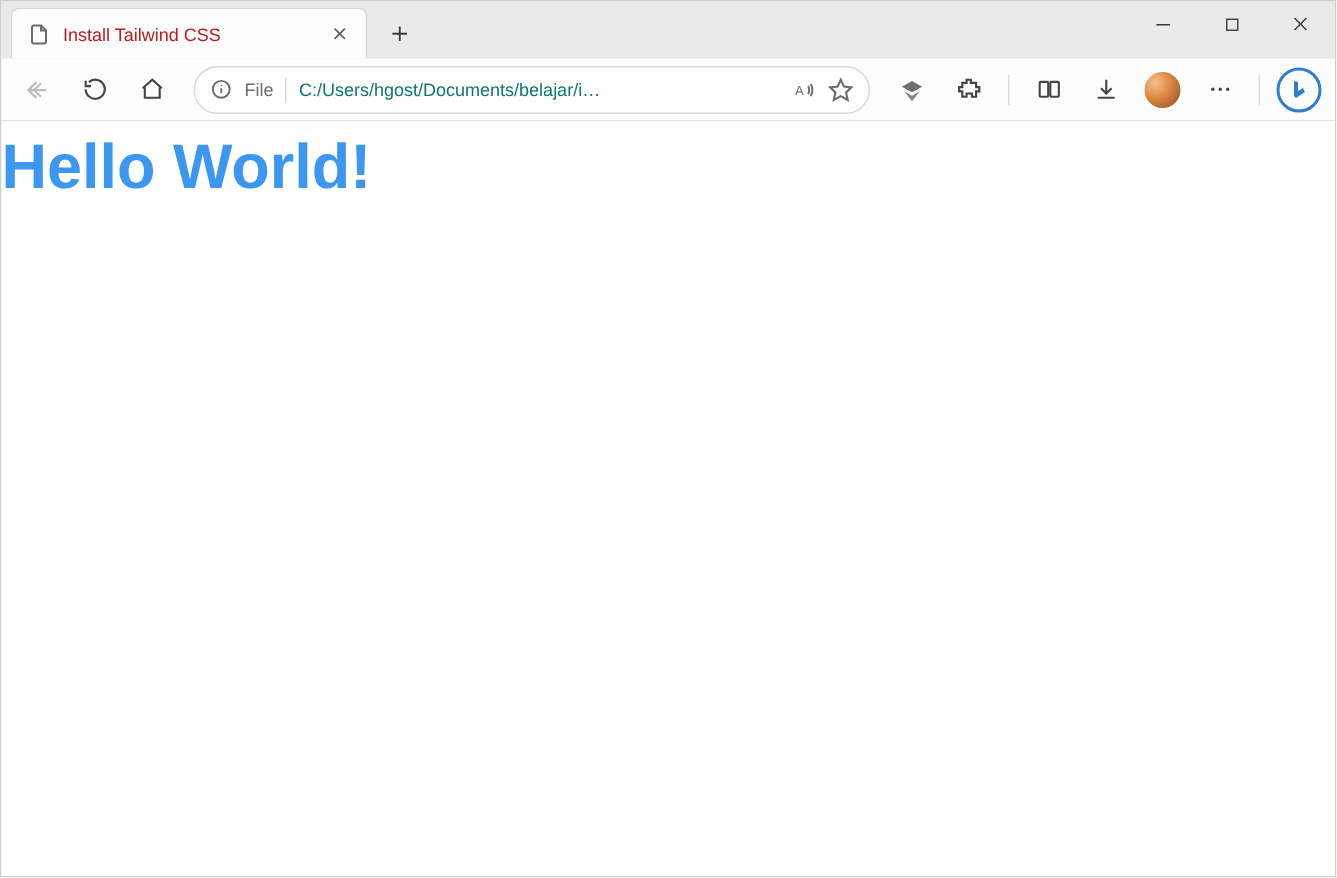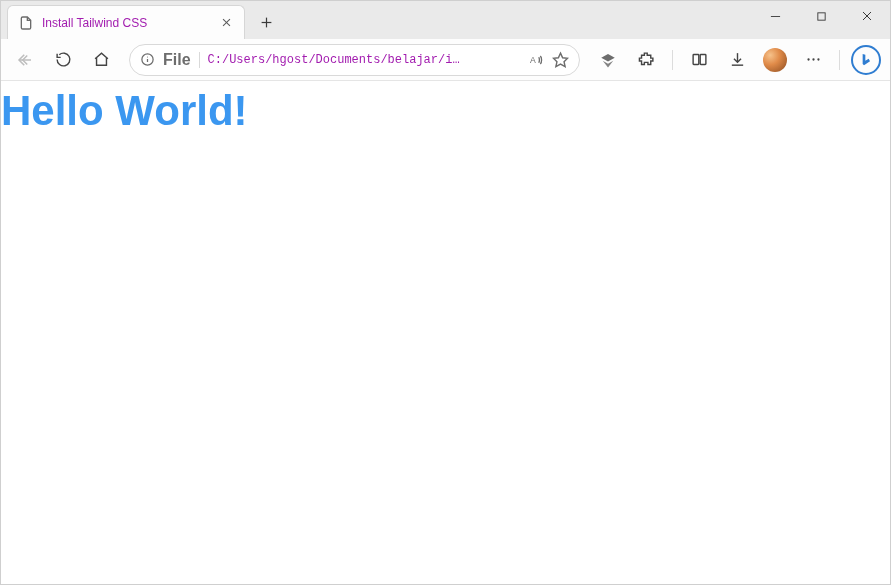--- a/index.html
+++ b/index.html
@@ -7,35 +7,35 @@
     body { background: #fff; }
 
     
     .browser { width: 891px; height: 585px; border: 1px solid #cfcfcf; background: #fff; display: flex; flex-direction: column; }
 
     
     .titlebar { height: 38px; background: #eaeaea; display: flex; align-items: flex-end; position: relative; }
     .tabs { display: flex; align-items: flex-end; padding-left: 6px; height: 100%; }
     .tab { height: 34px; width: 238px; background: #fdfdfd; border-top-left-radius: 6px; border-top-right-radius: 6px; display: flex; align-items: center; padding: 0 10px; gap: 8px; border: 1px solid #d6d6d6; border-bottom: none; position: relative; }
     .tab .favicon { width: 16px; height: 16px; color: #6b6b6b; flex: 0 0 auto; }
-    .tab .tab-title { flex: 1 1 auto; white-space: nowrap; overflow: hidden; text-overflow: ellipsis; color: #a21caf; font-size: 12px; }
+    .tab .tab-title { flex: 1 1 auto; white-space: nowrap; overflow: hidden; text-overflow: ellipsis; color: #b91c1c; font-size: 12px; }
     .tab .tab-close { width: 16px; height: 16px; color: #5a5a5a; flex: 0 0 auto; cursor: pointer; display:flex; align-items:center; justify-content:center; }
     .new-tab { width: 30px; height: 30px; margin-left: 6px; margin-bottom: 2px; display: flex; align-items: center; justify-content: center; color: #3a3a3a; cursor: pointer; border-radius: 4px; }
     .window-controls { position: absolute; right: 0; top: 0; height: 100%; display: flex; }
     .wc-btn { width: 46px; height: 30px; display: flex; align-items: center; justify-content: center; color: #3a3a3a; cursor: pointer; }
 
     
     .toolbar { height: 42px; background: #fdfdfd; border-bottom: 1px solid #e5e5e5; display: flex; align-items: center; padding: 0 8px; gap: 6px; }
     .tbtn { width: 32px; height: 32px; display: flex; align-items: center; justify-content: center; color: #444; cursor: pointer; border-radius: 4px; }
     .tbtn.disabled { color: #bdbdbd; cursor: default; }
 
     .addressbar { flex: 1 1 auto; height: 32px; border: 1px solid #d9d9d9; border-radius: 16px; background: #fff; display: flex; align-items: center; padding: 0 10px; gap: 8px; overflow: hidden; margin: 0 6px; }
-    .addressbar .scheme { font-size: 16px; color: #6d6d6d; display:flex; align-items:center; gap:4px;font-weight:bold; }
+    .addressbar .scheme { font-size: 12px; color: #6d6d6d; display:flex; align-items:center; gap:4px; }
     .addressbar .divider { width: 1px; height: 16px; background: #d9d9d9; }
-    .addressbar .url { flex: 1 1 auto; font-size: 12px; color: #a21caf; border: none; outline: none; background: transparent; white-space: nowrap; overflow: hidden; text-overflow: ellipsis; font-family: Liberation Mono, monospace; }
+    .addressbar .url { flex: 1 1 auto; font-size: 12px; color: #0f766e; border: none; outline: none; background: transparent; white-space: nowrap; overflow: hidden; text-overflow: ellipsis; }
     .addressbar .right-icons { display: flex; align-items: center; gap: 8px; color: #6d6d6d; }
 
     .tool-sep { width: 1px; height: 20px; background: #dcdcdc; margin: 0 4px; }
 
     .avatar { width: 24px; height: 24px; border-radius: 50%; background: radial-gradient(circle at 30% 30%, #f6c28b 0%, #e08b49 40%, #8a4a1f 100%); }
 
     .bing { width: 30px; height: 30px; border-radius: 50%; border: 2px solid #2f7dd1; display: flex; align-items: center; justify-content: center; color: #2f7dd1; }
 
     
     .viewport { flex: 1 1 auto; background: #ffffff; overflow: auto; }

